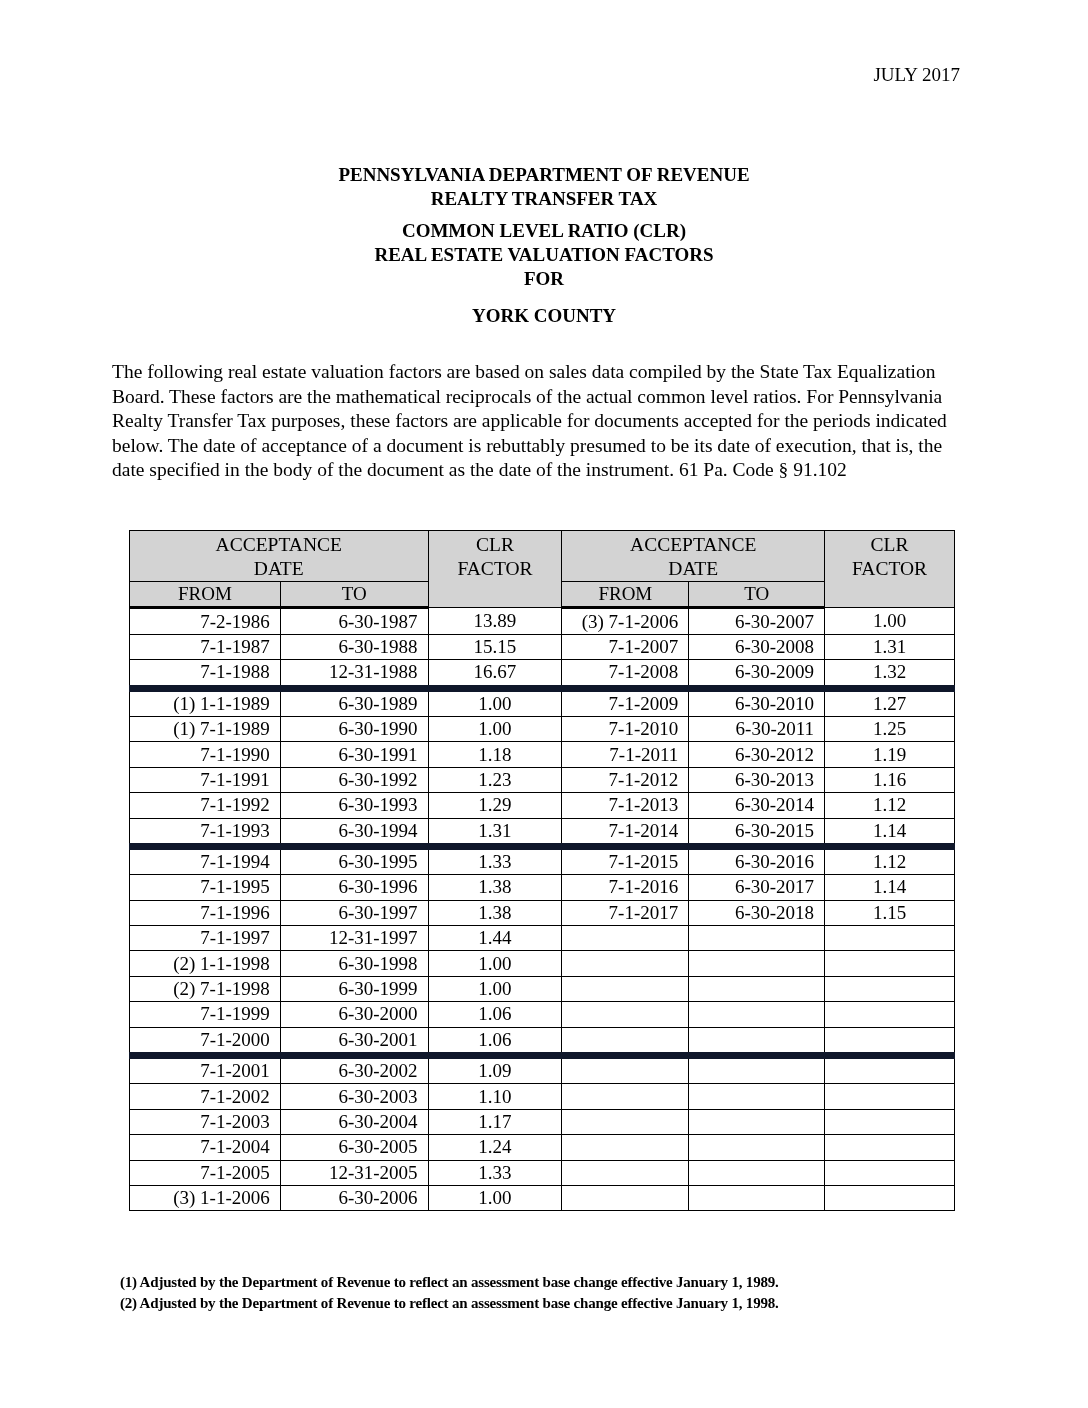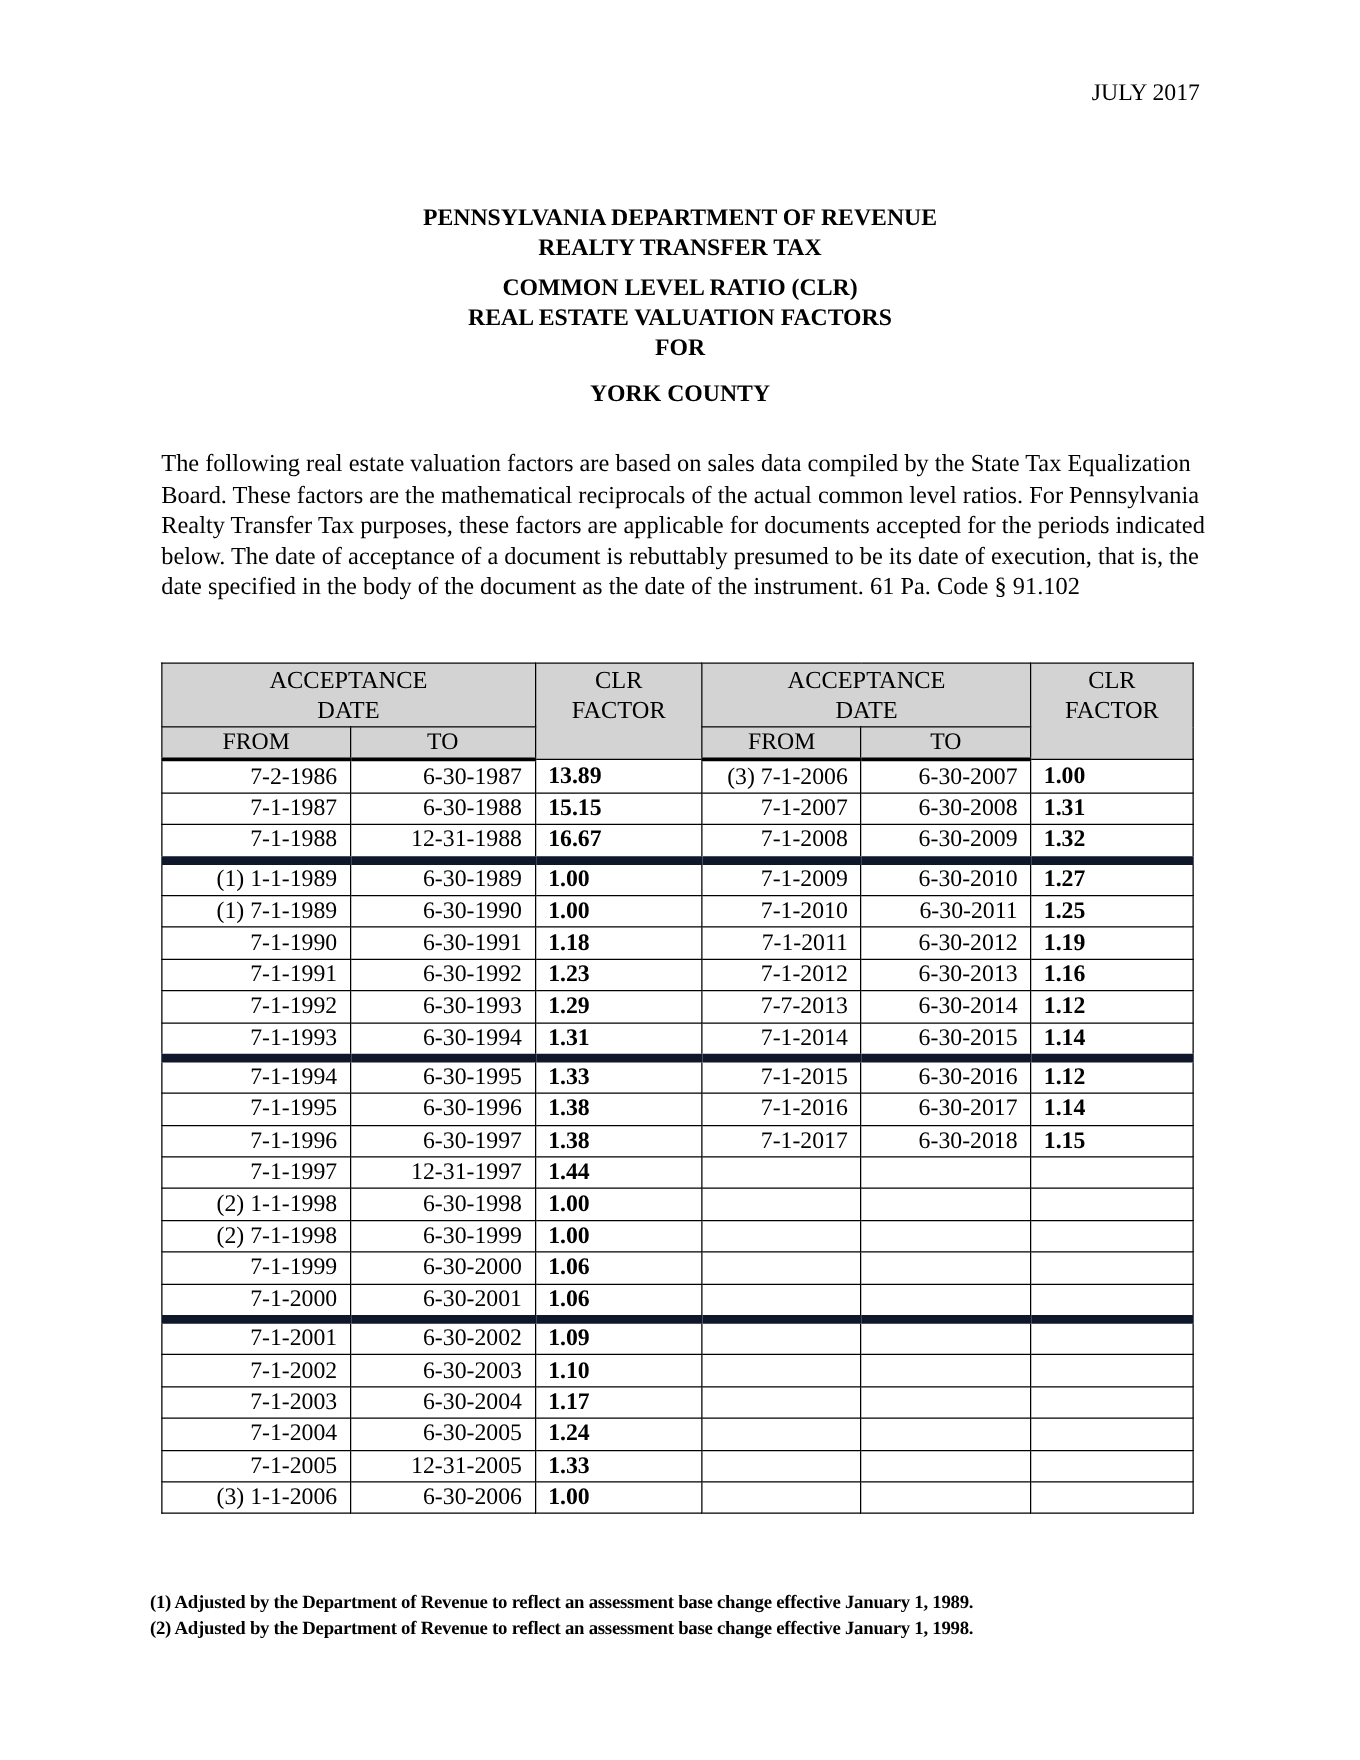--- a/index.html
+++ b/index.html
@@ -11,38 +11,38 @@
       position: absolute; top: 64px; right: 128px;
       font-size: 19px;
     }
     .title-block {
       position: absolute; top: 163px; left: 0; width: 1088px;
       text-align: center; font-weight: bold; font-size: 19px; line-height: 24px;
     }
     .title-block .gap { height: 8px; }
     .title-block .gap2 { height: 13px; }
     .intro {
-      position: absolute; top: 360px; left: 129px; width: 840px;
+      position: absolute; top: 360px; left: 112px; width: 840px;
       font-size: 19.5px; line-height: 24.5px;
     }
     table.clr {
       position: absolute; top: 530px; left: 129px;
       width: 826px; border-collapse: collapse;
       font-size: 19px;
     }
     table.clr td, table.clr th {
       border: 1.5px solid #000; padding: 0 10px; height: 24.4px; line-height: 22px;
     }
     table.clr th {
       background: #d3d3d3; font-weight: normal; text-align: center;
     }
     table.clr th.big { font-size: 19.5px; line-height: 24px; padding-top: 2px; }
     table.clr tr.head2 th { border-bottom: 3px solid #000; }
     table.clr td.from, table.clr td.to { text-align: right; }
-    table.clr td.factor { text-align: left; font-weight: bold; }
+    table.clr td.factor { text-align: center; }
     table.clr tr.thick td { border-top: 7px solid #0f172a; }
     .notes {
       position: absolute; top: 1272px; left: 120px; width: 800px;
       font-size: 15px; line-height: 21px; font-weight: bold;
       font-family: "Liberation Serif", "DejaVu Serif", serif;
       letter-spacing: -0.2px;
     }
   </style>
 </head>
 <body>
@@ -151,21 +151,21 @@
         <td class="to">6-30-1992</td>
         <td class="factor">1.23</td>
         <td class="from">7-1-2012</td>
         <td class="to">6-30-2013</td>
         <td class="factor">1.16</td>
       </tr>
       <tr>
         <td class="from">7-1-1992</td>
         <td class="to">6-30-1993</td>
         <td class="factor">1.29</td>
-        <td class="from">7-7-2013</td>
+        <td class="from">7-1-2013</td>
         <td class="to">6-30-2014</td>
         <td class="factor">1.12</td>
       </tr>
       <tr>
         <td class="from">7-1-1993</td>
         <td class="to">6-30-1994</td>
         <td class="factor">1.31</td>
         <td class="from">7-1-2014</td>
         <td class="to">6-30-2015</td>
         <td class="factor">1.14</td>

